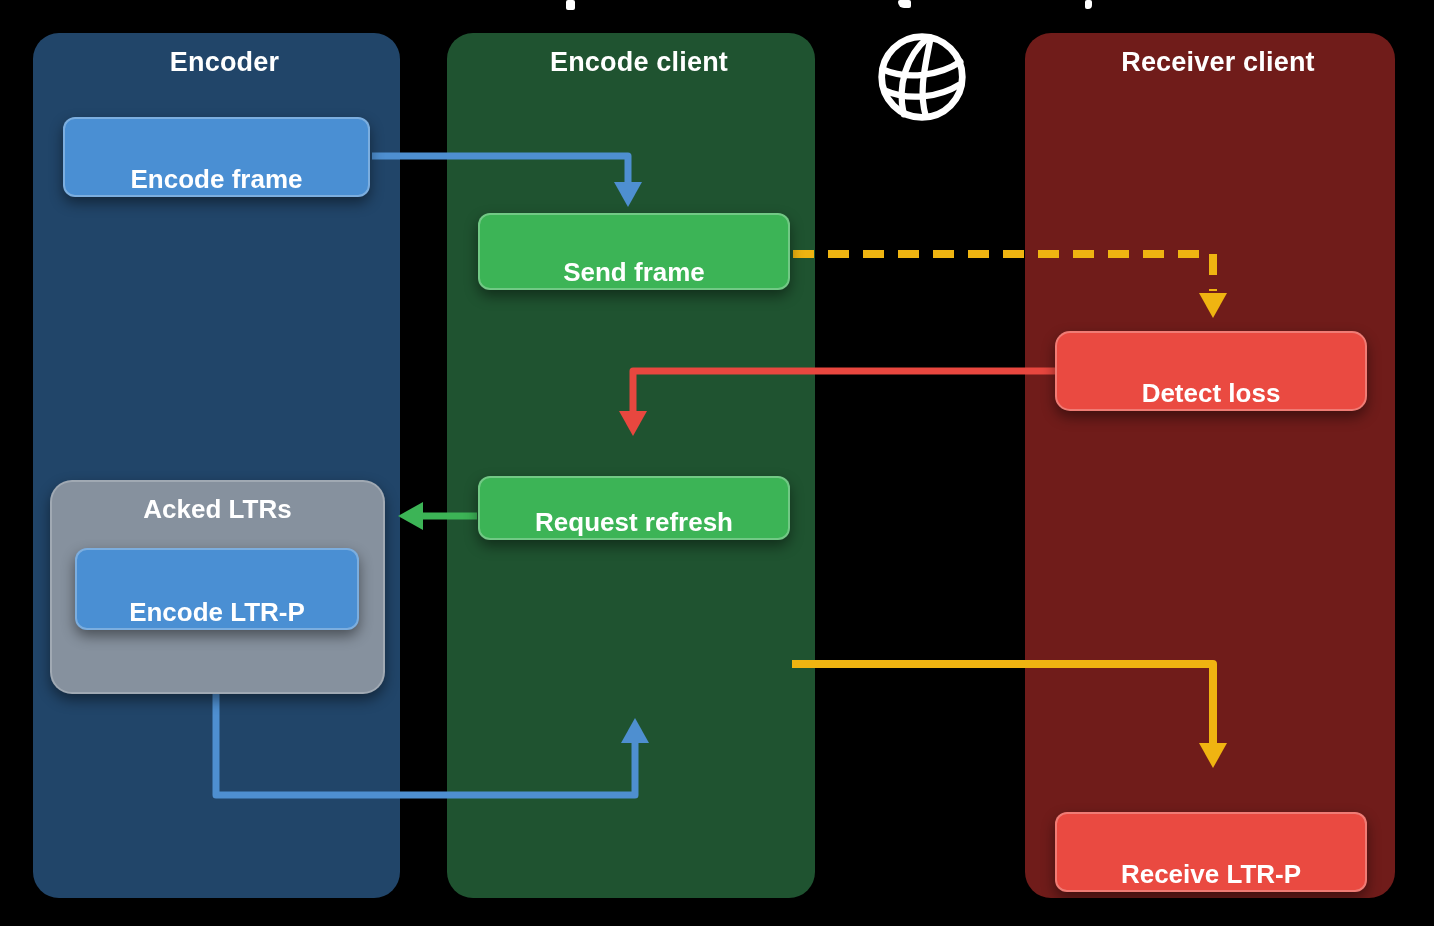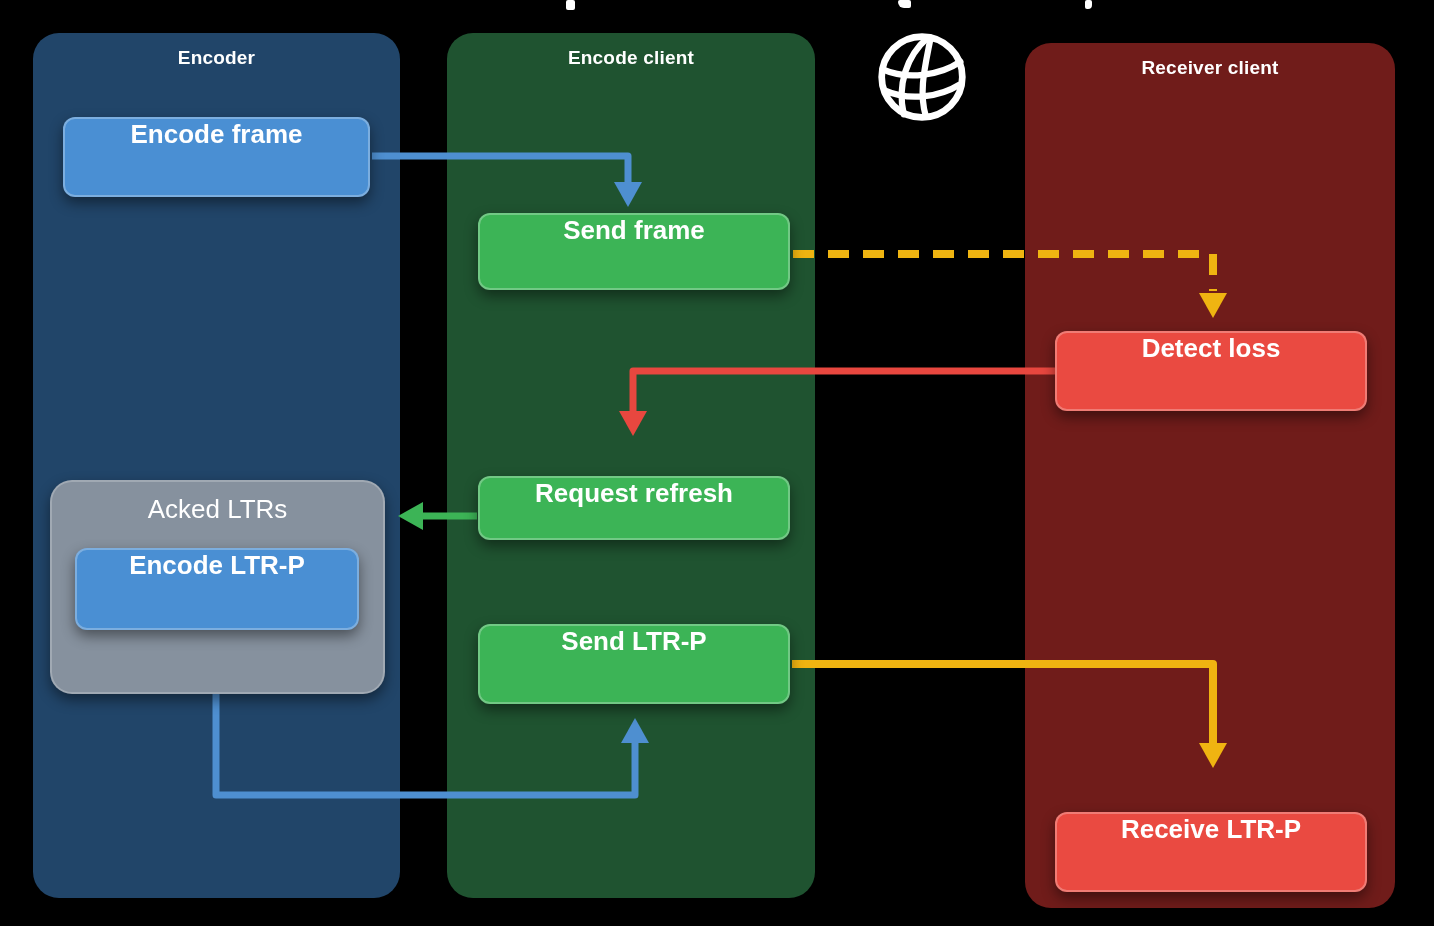--- a/index.html
+++ b/index.html
@@ -9,43 +9,43 @@
   }
   .column{
     position:absolute;top:33px;height:865px;border-radius:26px;
     box-shadow:0 8px 18px rgba(0,0,0,0.55);
   }
   .col-encoder{left:33px;width:367px;}
   .col-sender{left:447px;width:368px;}
   .col-receiver{left:1025px;width:370px;}
   .col-title{
     position:absolute;top:14px;left:0;width:100%;text-align:center;
-    color:#fff;font-size:19px;font-weight:bold;letter-spacing:.2px;
+    color:#fff;font-size:27px;font-weight:bold;letter-spacing:.2px;padding-left:8px;
   }
   .node{
-    position:absolute;display:flex;align-items:flex-start;justify-content:center;
+    position:absolute;display:flex;align-items:flex-end;justify-content:center;
     border-radius:12px;border:2px solid rgba(255,255,255,0.28);
     color:#fff;font-size:26px;font-weight:bold;
     box-shadow:0 6px 14px rgba(0,0,0,0.45);box-sizing:border-box;
   }
   .group{
     position:absolute;border-radius:22px;border:2px solid rgba(255,255,255,0.22);
     box-shadow:0 6px 14px rgba(0,0,0,0.45);box-sizing:border-box;
   }
   .group-title{
     position:absolute;top:12px;left:0;width:100%;text-align:center;
-    color:#fff;font-size:26px;font-weight:normal;
+    color:#fff;font-size:26px;font-weight:bold;
   }
   #n-encode-frame{left:63px;top:117px;width:307px;height:80px;}
   #g-acked-ltrs{left:50px;top:480px;width:335px;height:214px;}
   #n-encode-ltr-p{left:75px;top:548px;width:284px;height:82px;}
   #n-send-frame{left:478px;top:213px;width:312px;height:77px;}
   #n-request-refresh{left:478px;top:476px;width:312px;height:64px;}
   #n-send-ltr-p{left:478px;top:624px;width:312px;height:80px;}
-  #n-detect-loss{left:1055px;top:331px;width:312px;height:80px;}
+  #n-detect-loss{left:1055px;top:331px;width:312px;height:80px;border-radius:15px;}
   #n-receive-ltr-p{left:1055px;top:776px;width:312px;height:80px;margin-top:36px;}
   .edges{position:absolute;left:0;top:0;width:1434px;height:926px;pointer-events:none;}
   .globe{position:absolute;left:874px;top:29px;width:96px;height:96px;}
   .frag{position:absolute;background:#fff;border-radius:2px;}
   .frag1{left:566px;top:0;width:9px;height:10px;}
   .frag2{left:898px;top:0;width:13px;height:8px;border-bottom-left-radius:6px;}
   .frag3{left:1085px;top:0;width:7px;height:9px;border-bottom-right-radius:4px;}
 </style>
 </head>
 <body>
@@ -55,21 +55,21 @@
   <div class="frag frag1"></div>
   <div class="frag frag2"></div>
   <div class="frag frag3"></div>
 
   <div class="column col-encoder" style="background-color: rgb(33, 69, 105);">
     <div class="col-title">Encoder</div>
   </div>
   <div class="column col-sender" style="background-color: rgb(31, 83, 48);">
     <div class="col-title">Encode client</div>
   </div>
-  <div class="column col-receiver" style="background-color: rgb(112, 28, 26); margin-top: 10px;">
+  <div class="column col-receiver" style="background-color: rgb(112, 28, 26);">
     <div class="col-title">Receiver client</div>
   </div>
 
   <svg class="globe" viewBox="0 0 100 100">
     <g fill="none" stroke="#FFFFFF" stroke-width="6.5" stroke-linecap="round">
       <circle cx="50" cy="50" r="42" stroke-width="7"></circle>
       <path d="M 56 9 C 34 28, 24 58, 31 89"></path>
       <path d="M 59 9 C 54 36, 46 64, 54 91"></path>
       <path d="M 9 42 C 34 53, 68 49, 90 34"></path>
       <path d="M 11 64 C 38 76, 70 70, 89 58"></path>
@@ -107,23 +107,20 @@
   <div class="node" id="n-encode-ltr-p" style="background-color: rgb(74, 143, 211);">
     <span>Encode LTR-P</span>
   </div>
 
   <div class="node" id="n-send-frame" style="background-color: rgb(60, 180, 86);">
     <span>Send frame</span>
   </div>
   <div class="node" id="n-request-refresh" style="background-color: rgb(60, 180, 86);">
     <span>Request refresh</span>
   </div>
-  <div class="node" id="n-send-ltr-p" style="background-color: rgb(60, 180, 86);">
-    <span>Send LTR-P</span>
-  </div>
 
   <div class="node" id="n-detect-loss" style="background-color: rgb(234, 74, 65);">
     <span>Detect loss</span>
   </div>
   <div class="node" id="n-receive-ltr-p" style="background-color: rgb(234, 74, 65);">
     <span>Receive LTR-P</span>
   </div>
 
 </div>
 

